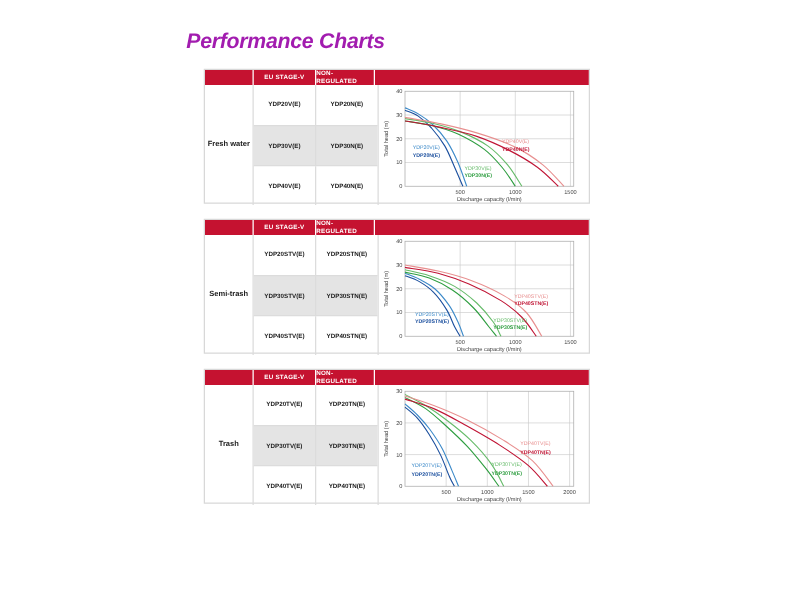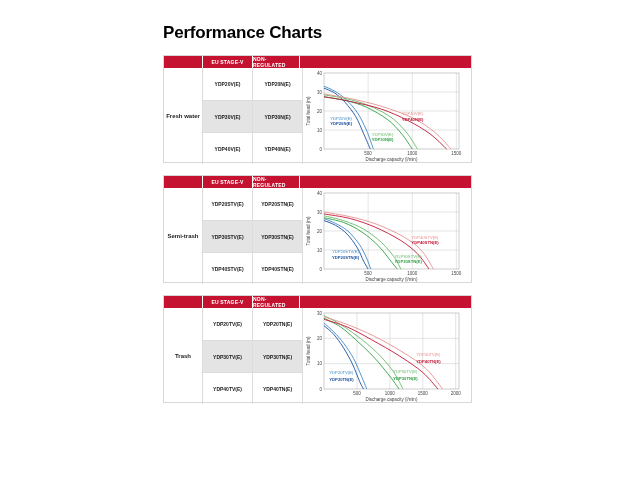--- a/index.html
+++ b/index.html
@@ -1,19 +1,19 @@
 <!DOCTYPE html>
 <html><head>
 <meta charset="utf-8">
 <style>
   html,body{margin:0;padding:0;background:#ffffff;}
   body{width:640px;height:480px;font-family:"Liberation Sans",sans-serif;}
   .page{position:relative;width:640px;height:480px;overflow:hidden;background:#fff;}
-  .title{position:absolute;left:163px;top:23px;font-size:17px;font-weight:bold;
-         color:#000000;letter-spacing:-0.2px;}
+  .title{position:absolute;left:149px;top:23px;font-size:17px;font-weight:bold;font-style:italic;
+         color:#a21caf;letter-spacing:-0.2px;}
   .section{position:absolute;left:163px;width:309px;height:108px;background:#fff;
            border:1px solid #d8d8d8;box-sizing:border-box;}
   .s0{top:55px}.s1{top:175px}.s2{top:295px}
   .sec-header{position:absolute;top:0;left:0;right:0;height:12px;background:#c51230;display:flex;}
   .hc{box-sizing:border-box;color:#fff;font-size:5px;font-weight:bold;letter-spacing:.2px;
       display:flex;align-items:center;justify-content:center;}
   .hc.cat{width:39px;border-right:1px solid #fff;}
   .hc.c1{width:50px;border-right:1px solid #fff;}
   .hc.c2{width:47px;border-right:1px solid #fff;}
   .hc.rest{flex:1;}

